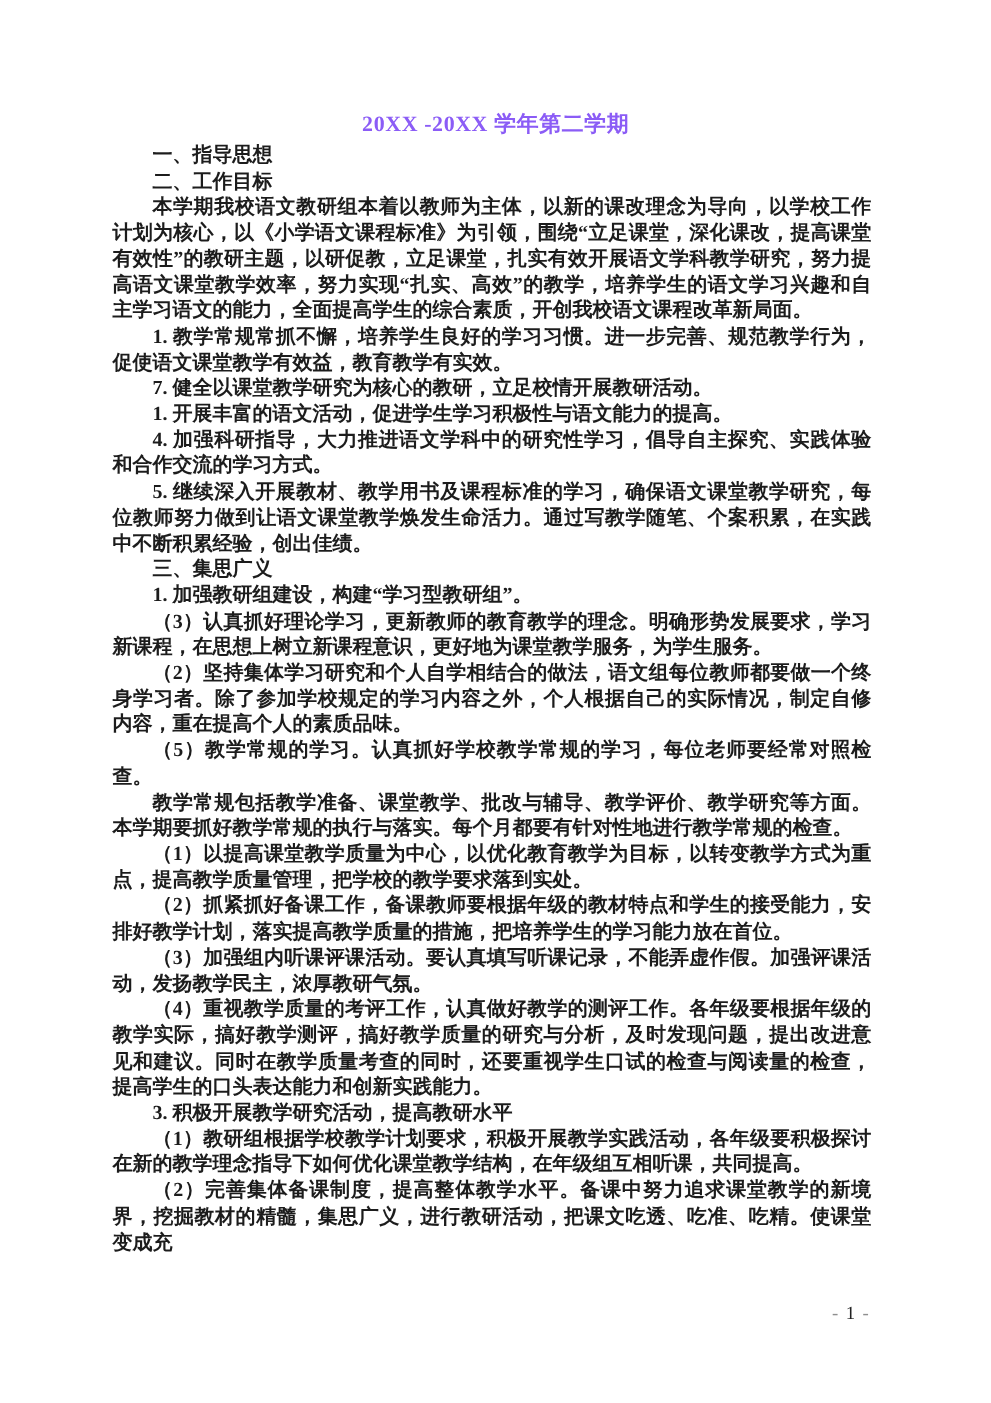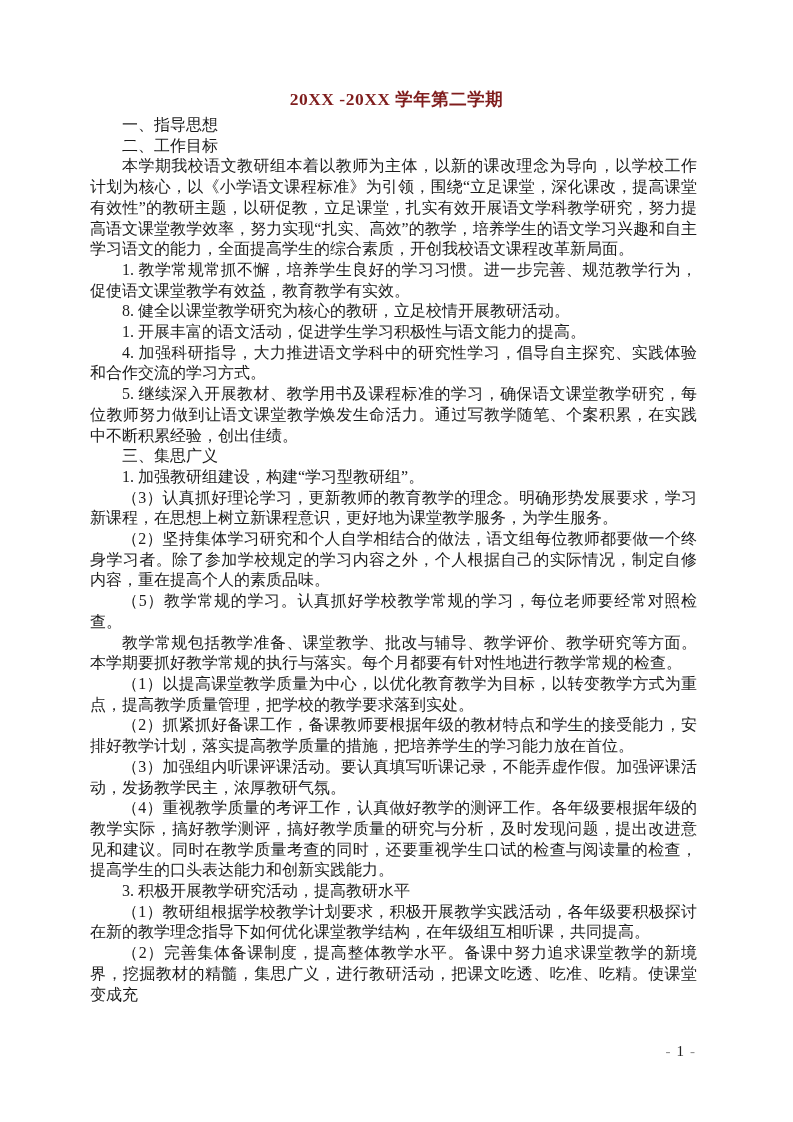--- a/index.html
+++ b/index.html
@@ -20,33 +20,34 @@
   .title-block {
     padding-top: 88px;
     text-align: center;
   }
   .title-line {
     margin: 0;
     font-size: 17.5px;
     font-weight: bold;
     line-height: 23px;
     letter-spacing: 0.5px;
-    color: #7f1d1d;
+    color: #8b5cf6;
   }
   .doc-body {
     margin: 4px 96px 0 90px;
     font-size: 16px;
     line-height: 20.7px;
     text-align: justify;
     text-justify: inter-ideograph;
   }
   .doc-body p {
     margin: 0;
     padding: 0;
     text-indent: 2em;
+    font-weight: bold;
   }
   .page-footer {
     position: absolute;
     top: 1042px;
     right: 92px;
     font-size: 15px;
     line-height: 18px;
     letter-spacing: 1px;
     color: #222222;
   }
@@ -62,21 +63,21 @@
 
   <div class="title-block">
     <h1 class="title-line">20XX -20XX 学年第二学期</h1>
   </div>
 
   <div class="doc-body">
     <p>一、指导思想</p>
     <p>二、工作目标</p>
     <p>本学期我校语文教研组本着以教师为主体，以新的课改理念为导向，以学校工作计划为核心，以《小学语文课程标准》为引领，围绕“立足课堂，深化课改，提高课堂有效性”的教研主题，以研促教，立足课堂，扎实有效开展语文学科教学研究，努力提高语文课堂教学效率，努力实现“扎实、高效”的教学，培养学生的语文学习兴趣和自主学习语文的能力，全面提高学生的综合素质，开创我校语文课程改革新局面。</p>
     <p>1. 教学常规常抓不懈，培养学生良好的学习习惯。进一步完善、规范教学行为，促使语文课堂教学有效益，教育教学有实效。</p>
-    <p>8. 健全以课堂教学研究为核心的教研，立足校情开展教研活动。</p>
+    <p>7. 健全以课堂教学研究为核心的教研，立足校情开展教研活动。</p>
     <p>1. 开展丰富的语文活动，促进学生学习积极性与语文能力的提高。</p>
     <p>4. 加强科研指导，大力推进语文学科中的研究性学习，倡导自主探究、实践体验和合作交流的学习方式。</p>
     <p>5. 继续深入开展教材、教学用书及课程标准的学习，确保语文课堂教学研究，每位教师努力做到让语文课堂教学焕发生命活力。通过写教学随笔、个案积累，在实践中不断积累经验，创出佳绩。</p>
     <p>三、集思广义</p>
     <p>1. 加强教研组建设，构建“学习型教研组”。</p>
     <p>（3）认真抓好理论学习，更新教师的教育教学的理念。明确形势发展要求，学习新课程，在思想上树立新课程意识，更好地为课堂教学服务，为学生服务。</p>
     <p>（2）坚持集体学习研究和个人自学相结合的做法，语文组每位教师都要做一个终身学习者。除了参加学校规定的学习内容之外，个人根据自己的实际情况，制定自修内容，重在提高个人的素质品味。</p>
     <p>（5）教学常规的学习。认真抓好学校教学常规的学习，每位老师要经常对照检查。</p>
     <p>教学常规包括教学准备、课堂教学、批改与辅导、教学评价、教学研究等方面。本学期要抓好教学常规的执行与落实。每个月都要有针对性地进行教学常规的检查。</p>
     <p>（1）以提高课堂教学质量为中心，以优化教育教学为目标，以转变教学方式为重点，提高教学质量管理，把学校的教学要求落到实处。</p>

